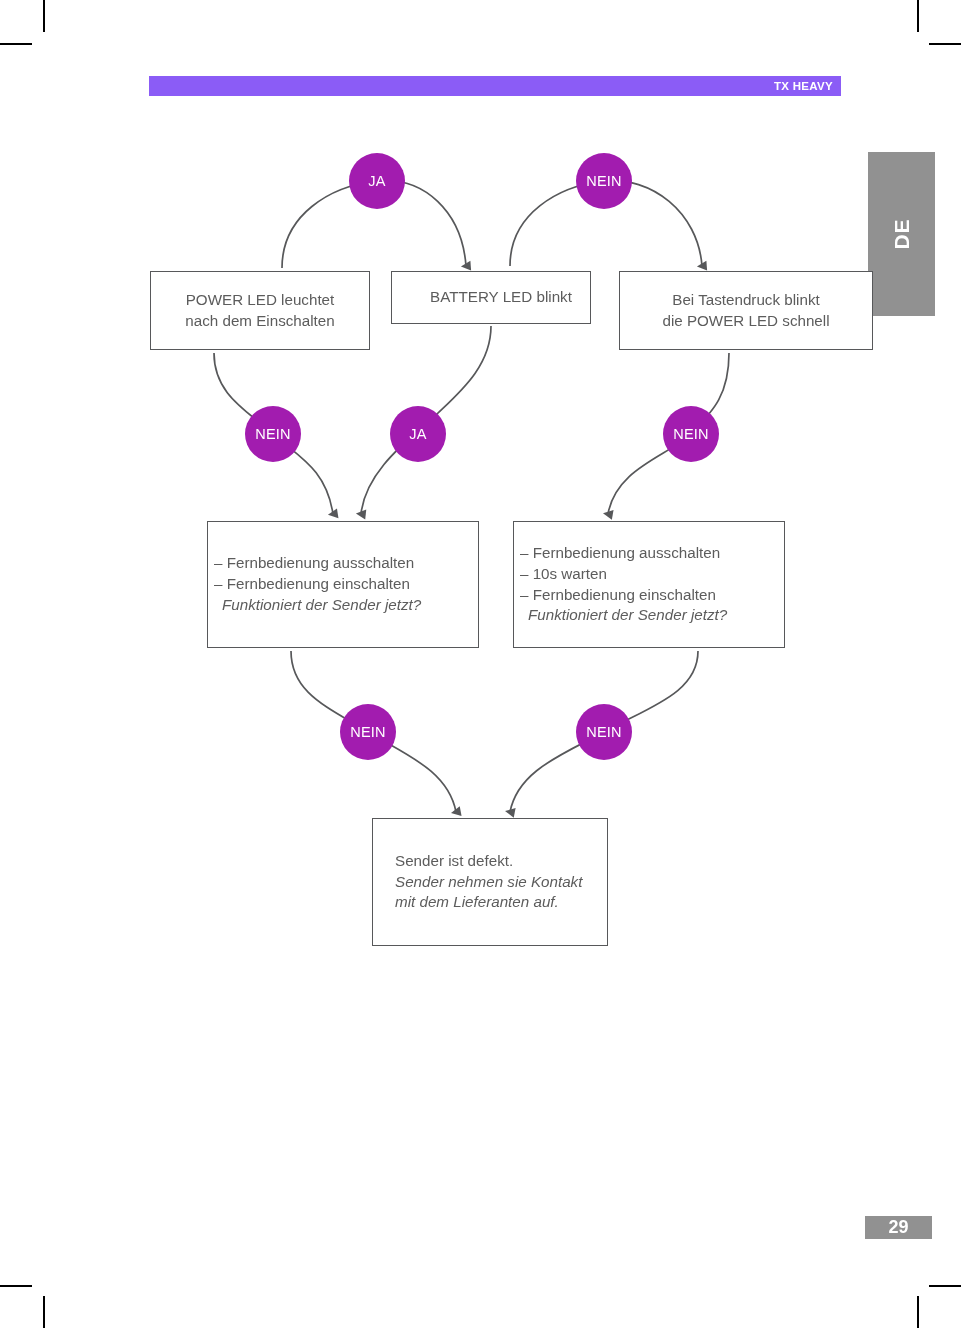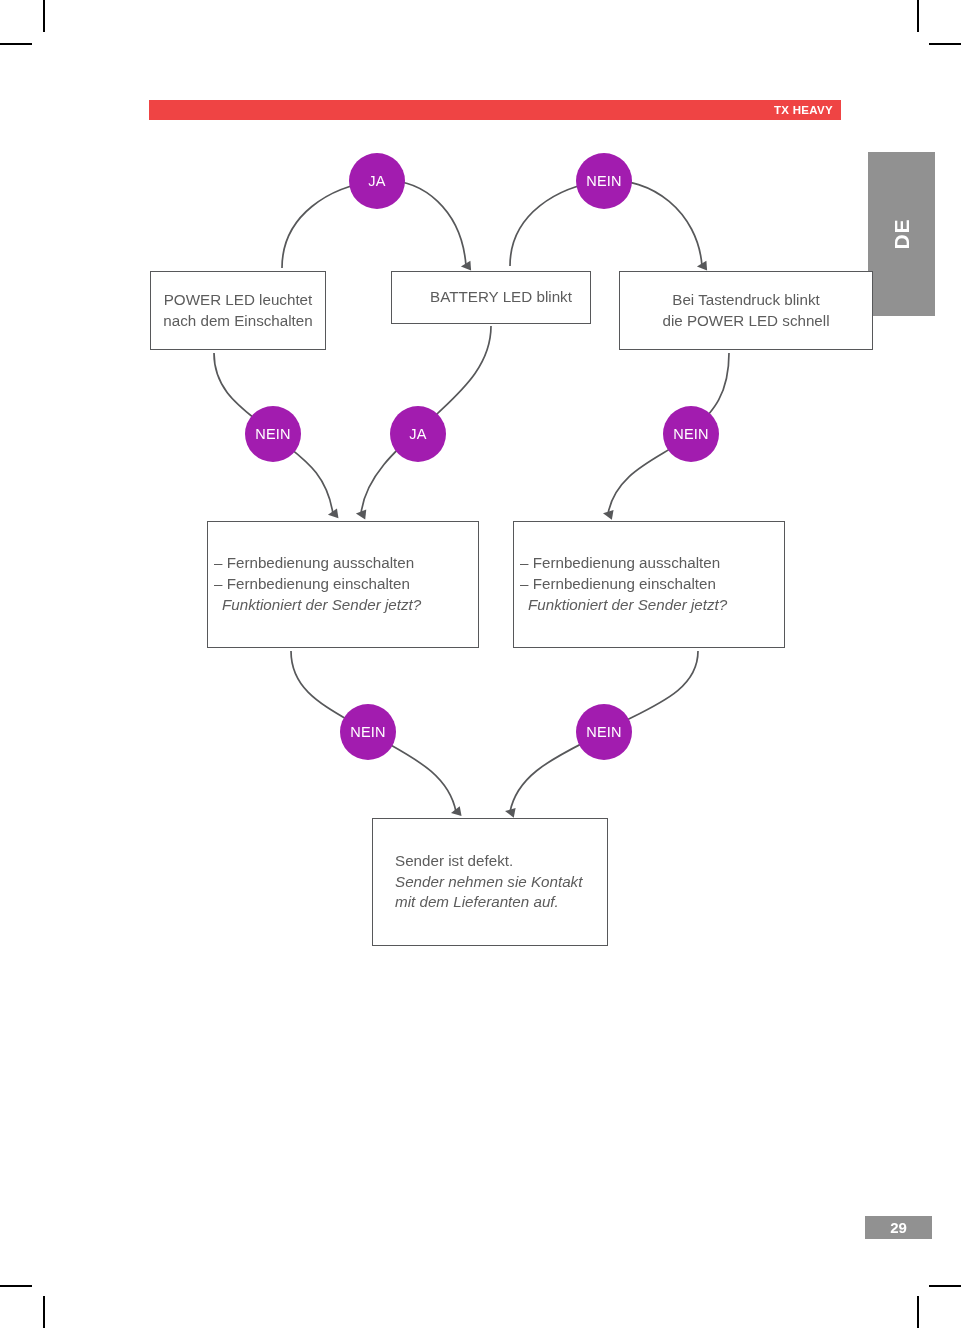--- a/index.html
+++ b/index.html
@@ -21,24 +21,24 @@
     position: absolute;
     background: #000;
   }
   .crop.v { width: 1.6px; }
   .crop.h { height: 1.6px; }
 
   
   #header-bar {
     position: absolute;
     left: 149px;
-    top: 100px;
+    top: 76px;
     width: 692px;
     height: 20px;
-    background: #ef4444;
+    background: #8b5cf6;
     display: flex;
     align-items: center;
     justify-content: flex-end;
   }
   #header-title {
     color: #ffffff;
     font-size: 11.5px;
     font-weight: bold;
     letter-spacing: 0.3px;
     padding-right: 8px;
@@ -74,21 +74,21 @@
     width: 67px;
     height: 23px;
     background: #919191;
     display: flex;
     align-items: center;
     justify-content: center;
   }
   #page-number-label {
     color: #ffffff;
     font-weight: bold;
-    font-size: 15px;
+    font-size: 18px;
   }
 
   
   #flow-svg {
     position: absolute;
     left: 0;
     top: 0;
     width: 961px;
     height: 1328px;
   }
@@ -166,21 +166,21 @@
     <path d="M 491,326 C 491,366 460,392 437,414 C 414,436 366,468 361,514"></path>
 
     <path d="M 729,353 C 729,396 712,412 691,434 C 668,456 616,468 608,514"></path>
 
     <path d="M 291,651 C 291,694 330,708 368,732 C 404,754 448,770 456,812"></path>
 
     <path d="M 698,651 C 698,694 646,708 604,732 C 564,754 518,770 510,812"></path>
   </g>
 </svg>
 
-<div class="node-box centered" style="left:150px; top:271px; width:176px; height:79px;">
+<div class="node-box centered" style="left:150px; top:271px; width:220px; height:79px;">
   <div class="line">POWER LED leuchtet</div>
   <div class="line">nach dem Einschalten</div>
 </div>
 
 <div class="node-box centered" style="left:391px; top:271px; width:200px; height:53px;padding-left:20px;">
   <div class="line">BATTERY LED blinkt</div>
 </div>
 
 <div class="node-box centered" style="left:619px; top:271px; width:254px; height:79px;">
   <div class="line">Bei Tastendruck blinkt</div>
@@ -188,20 +188,21 @@
 </div>
 
 <div class="node-box padded" style="left:207px; top:521px; width:272px; height:127px;">
   <div class="line">– Fernbedienung ausschalten</div>
   <div class="line">– Fernbedienung einschalten</div>
   <div class="line italic">Funktioniert der Sender jetzt?</div>
 </div>
 
 <div class="node-box padded" style="left:513px; top:521px; width:272px; height:127px;">
   <div class="line">– Fernbedienung ausschalten</div>
+  <div class="line">– 10s warten</div>
   <div class="line">– Fernbedienung einschalten</div>
   <div class="line italic">Funktioniert der Sender jetzt?</div>
 </div>
 
 <div class="node-box padded" style="left:372px; top:818px; width:236px; height:128px; padding-left:22px;">
   <div class="line">Sender ist defekt.</div>
   <div class="line italic" style="padding-left:0;">Sender nehmen sie Kontakt</div>
   <div class="line italic" style="padding-left:0;">mit dem Lieferanten auf.</div>
 </div>
 

